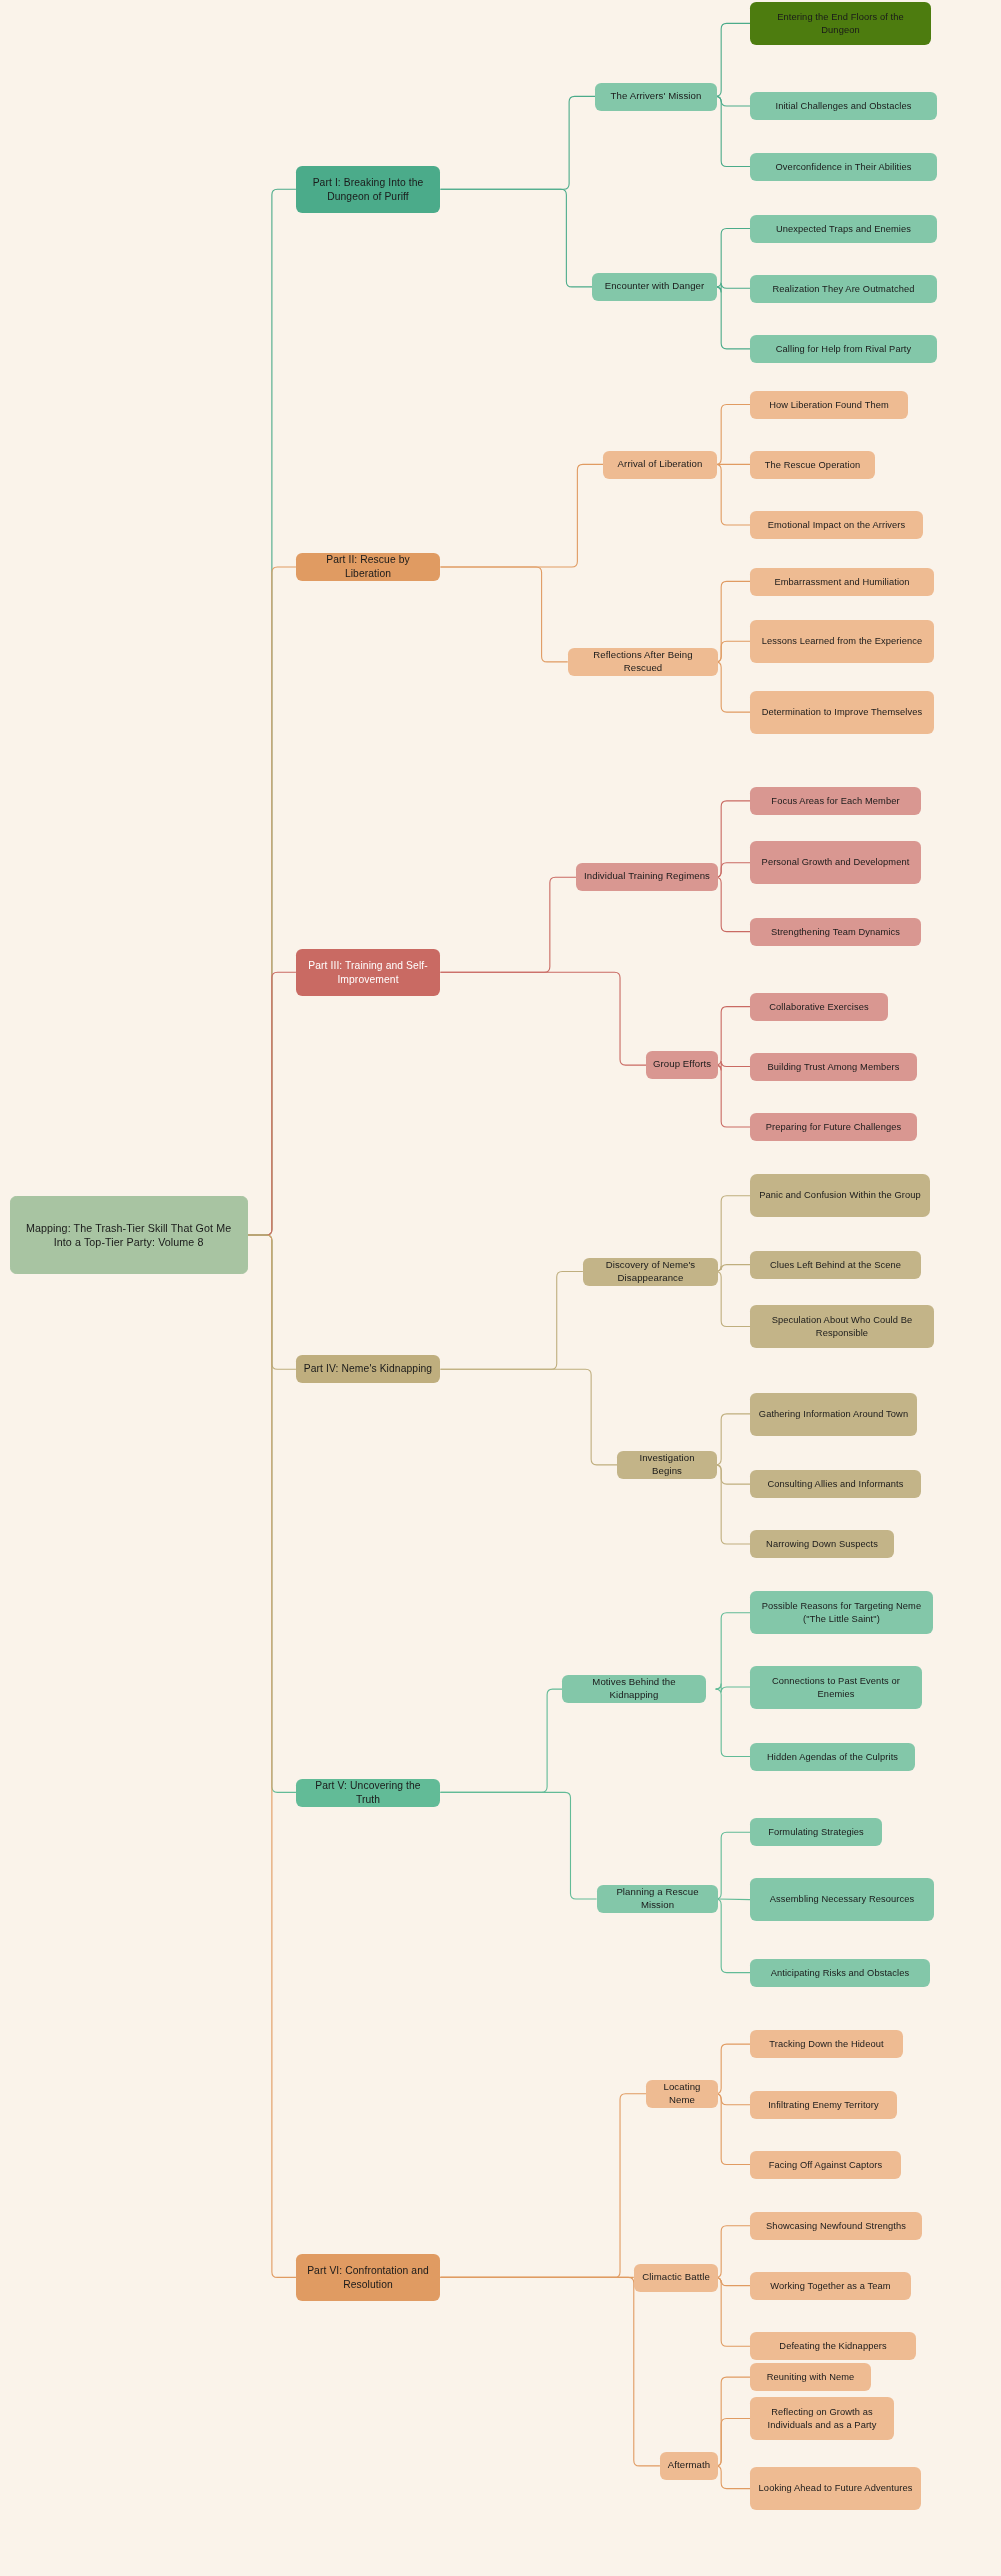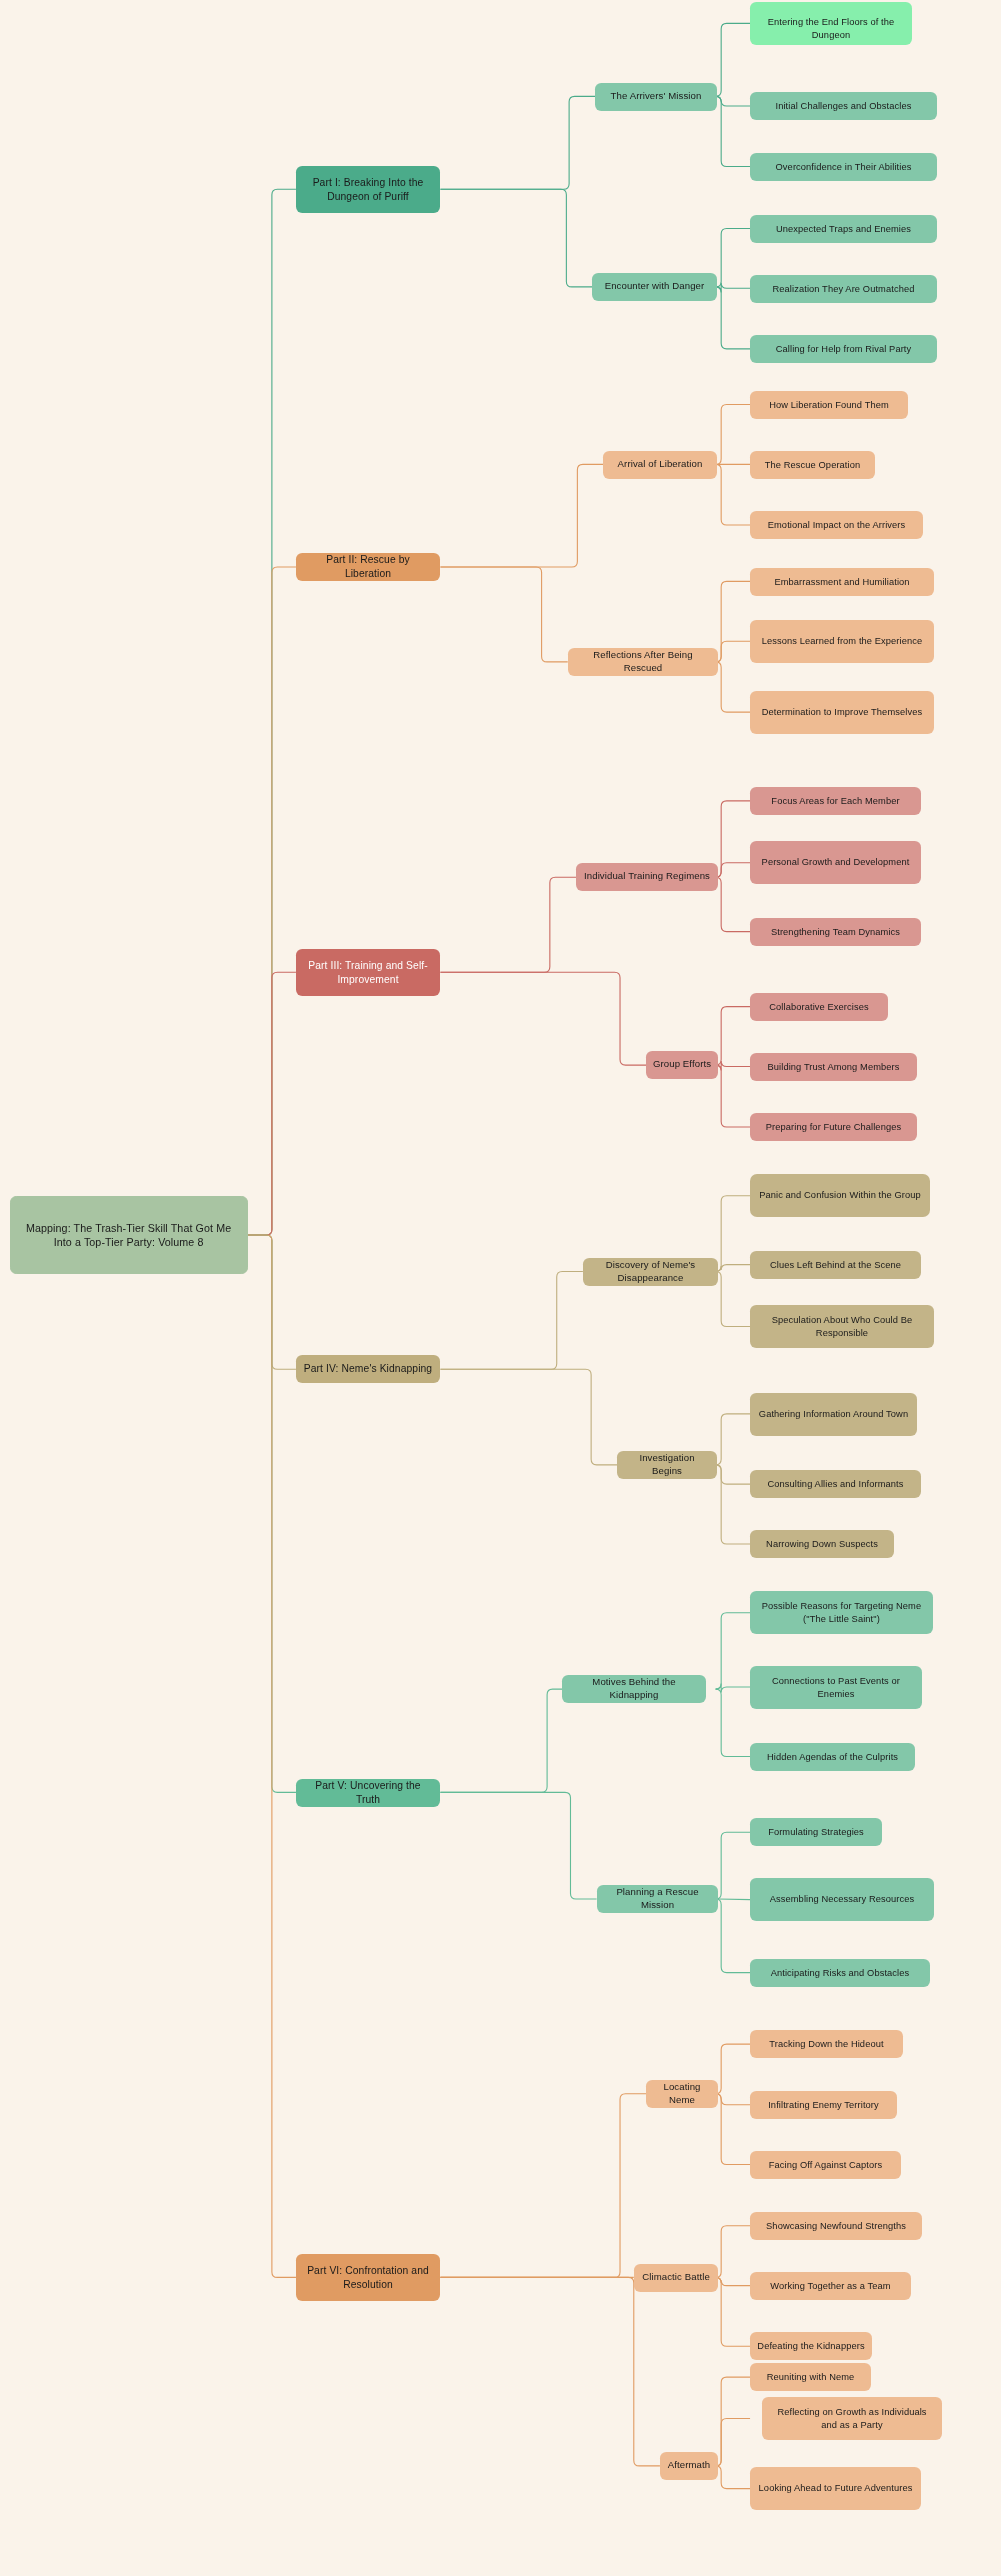--- a/index.html
+++ b/index.html
@@ -101,21 +101,21 @@
     </svg>
 <div class="node root" style="left: 9.6px; top: 1196px; width: 238px; height: 78px; background: rgb(168, 196, 162);">
       <span>Mapping: The Trash-Tier Skill That Got Me Into a Top-Tier Party: Volume 8</span>
     </div>
     <div class="node lvl1" style="left: 296px; top: 166px; width: 144px; height: 47px; background: rgb(75, 171, 138);">
       <span>Part I: Breaking Into the Dungeon of Puriff</span>
     </div>
     <div class="node lvl2" style="left: 595px; top: 83px; width: 122px; height: 27.5px; background: rgb(131, 199, 169);">
       <span>The Arrivers' Mission</span>
     </div>
-    <div class="node lvl3" style="left: 750px; top: 2.1px; width: 162px; height: 43px; background: #86efac; align-items: flex-end;">
+    <div class="node lvl3" style="left: 750px; top: 2.1px; width: 181px; height: 43px; background: #4d7c0f;">
       <span>Entering the End Floors of the Dungeon</span>
     </div>
     <div class="node lvl3" style="left: 750px; top: 92px; width: 187px; height: 27.5px; background: rgb(131, 199, 169);">
       <span>Initial Challenges and Obstacles</span>
     </div>
     <div class="node lvl3" style="left: 750px; top: 153px; width: 187px; height: 27.5px; background: rgb(131, 199, 169);">
       <span>Overconfidence in Their Abilities</span>
     </div>
     <div class="node lvl2" style="left: 592px; top: 273px; width: 125px; height: 27.5px; background: rgb(131, 199, 169);">
       <span>Encounter with Danger</span>
@@ -254,29 +254,29 @@
     </div>
     <div class="node lvl2" style="left: 634px; top: 2264px; width: 84px; height: 27.5px; background: rgb(238, 187, 146);">
       <span>Climactic Battle</span>
     </div>
     <div class="node lvl3" style="left: 750px; top: 2212px; width: 172px; height: 27.5px; background: rgb(238, 187, 146);">
       <span>Showcasing Newfound Strengths</span>
     </div>
     <div class="node lvl3" style="left: 750px; top: 2272px; width: 161px; height: 27.5px; background: rgb(238, 187, 146);">
       <span>Working Together as a Team</span>
     </div>
-    <div class="node lvl3" style="left: 750px; top: 2332px; width: 122px; height: 27.5px; background: rgb(238, 187, 146);">
+    <div class="node lvl3" style="left: 750px; top: 2332px; width: 166px; height: 27.5px; background: rgb(238, 187, 146);">
       <span>Defeating the Kidnappers</span>
     </div>
     <div class="node lvl2" style="left: 660px; top: 2452px; width: 58px; height: 27.5px; background: rgb(238, 187, 146);">
       <span>Aftermath</span>
     </div>
     <div class="node lvl3" style="left: 750px; top: 2363px; width: 121px; height: 27.5px; background: rgb(238, 187, 146);">
       <span>Reuniting with Neme</span>
     </div>
-    <div class="node lvl3" style="left: 750px; top: 2397px; width: 180px; height: 43px; background: rgb(238, 187, 146); margin-left: 12px;">
+    <div class="node lvl3" style="left: 750px; top: 2397px; width: 144px; height: 43px; background: rgb(238, 187, 146);">
       <span>Reflecting on Growth as Individuals and as a Party</span>
     </div>
     <div class="node lvl3" style="left: 750px; top: 2467px; width: 171px; height: 43px; background: rgb(238, 187, 146);">
       <span>Looking Ahead to Future Adventures</span>
     </div>
   </div>
 
 
 </body></html>

